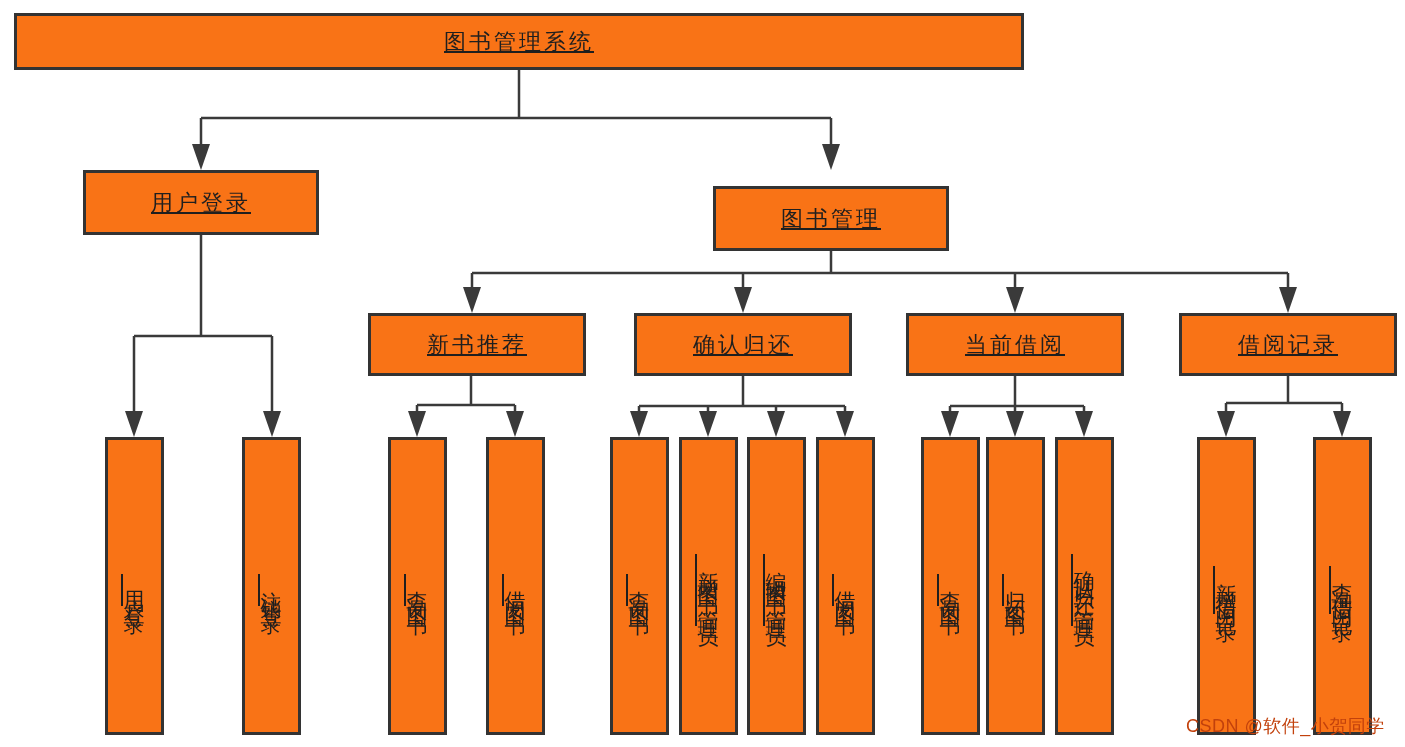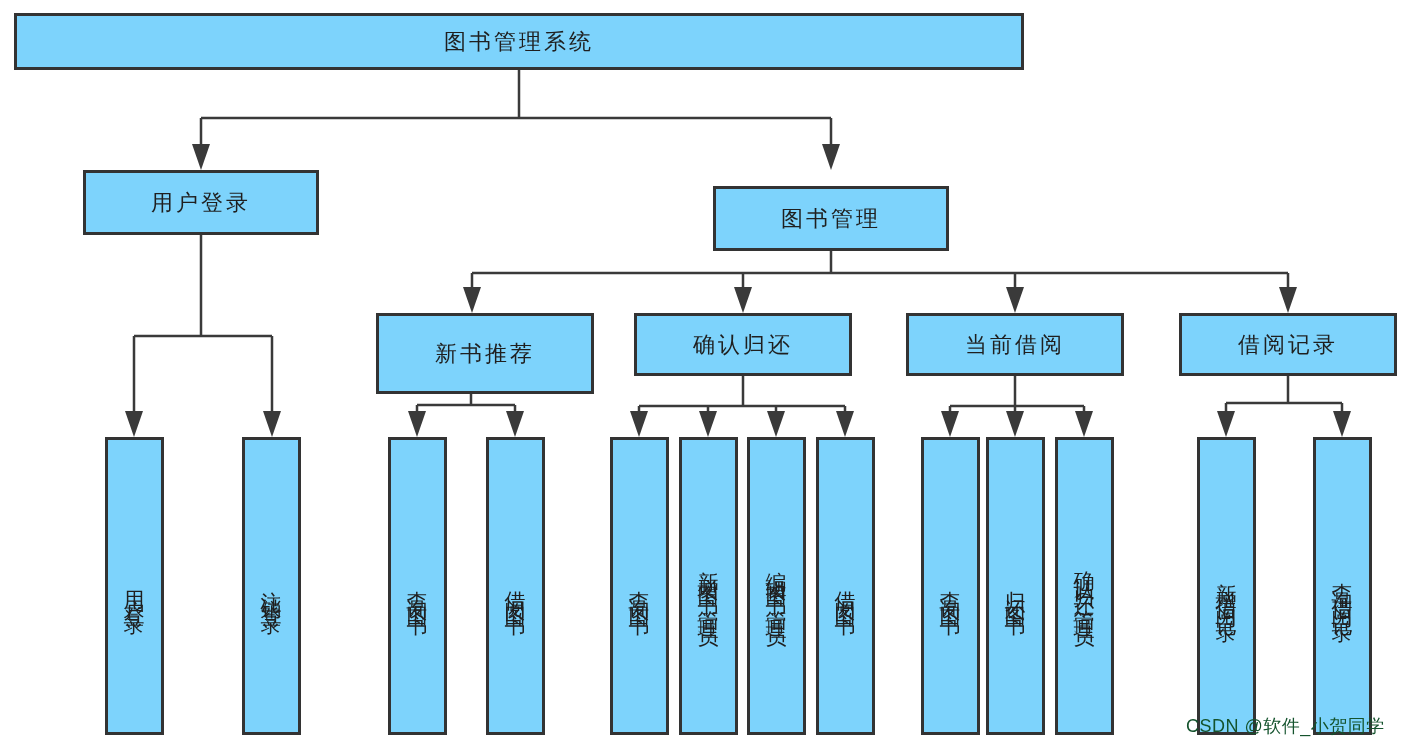--- a/index.html
+++ b/index.html
@@ -17,26 +17,27 @@
   }
   svg.connectors {
     position: absolute;
     left: 0; top: 0;
     width: 1405px;
     height: 747px;
   }
   .node {
     position: absolute;
     box-sizing: border-box;
-    background: #7dd3fc;
+    background: #f97316;
     border: 3px solid #333333;
     color: #1f1f1f;
     display: flex;
     align-items: center;
     justify-content: center;
+    text-decoration: underline;
   }
   .hbox span {
     font-size: 22px;
     letter-spacing: 3px;
     line-height: 1;
     white-space: nowrap;
   }
   .vbox span {
     writing-mode: vertical-rl;
     text-orientation: mixed;
@@ -44,21 +45,21 @@
     letter-spacing: 8px;
     line-height: 1;
     margin-bottom: -8px;
   }
   .watermark {
     position: absolute;
     left: 1186px;
     top: 714px;
     z-index: 10;
     font-size: 18px;
-    color: #14532d;
+    color: #c2410c;
     letter-spacing: 0.5px;
     white-space: nowrap;
   }
 </style>
 </head>
 <body>
 
 <div class="canvas">
 
   <svg class="connectors" viewBox="0 0 1405 747" xmlns="http://www.w3.org/2000/svg">
@@ -98,21 +99,21 @@
     <span>图书管理系统</span>
   </div>
 
   <div class="node hbox" style="left:83px; top:170px; width:236px; height:65px;">
     <span>用户登录</span>
   </div>
   <div class="node hbox" style="left:713px; top:170px; width:236px; height:65px;margin-top:16px;">
     <span>图书管理</span>
   </div>
 
-  <div class="node hbox" style="left:376px; top:313px; width:218px; height:81px;">
+  <div class="node hbox" style="left:368px; top:313px; width:218px; height:63px;">
     <span>新书推荐</span>
   </div>
   <div class="node hbox" style="left:634px; top:313px; width:218px; height:63px;">
     <span>确认归还</span>
   </div>
   <div class="node hbox" style="left:906px; top:313px; width:218px; height:63px;">
     <span>当前借阅</span>
   </div>
   <div class="node hbox" style="left:1179px; top:313px; width:218px; height:63px;">
     <span>借阅记录</span>

